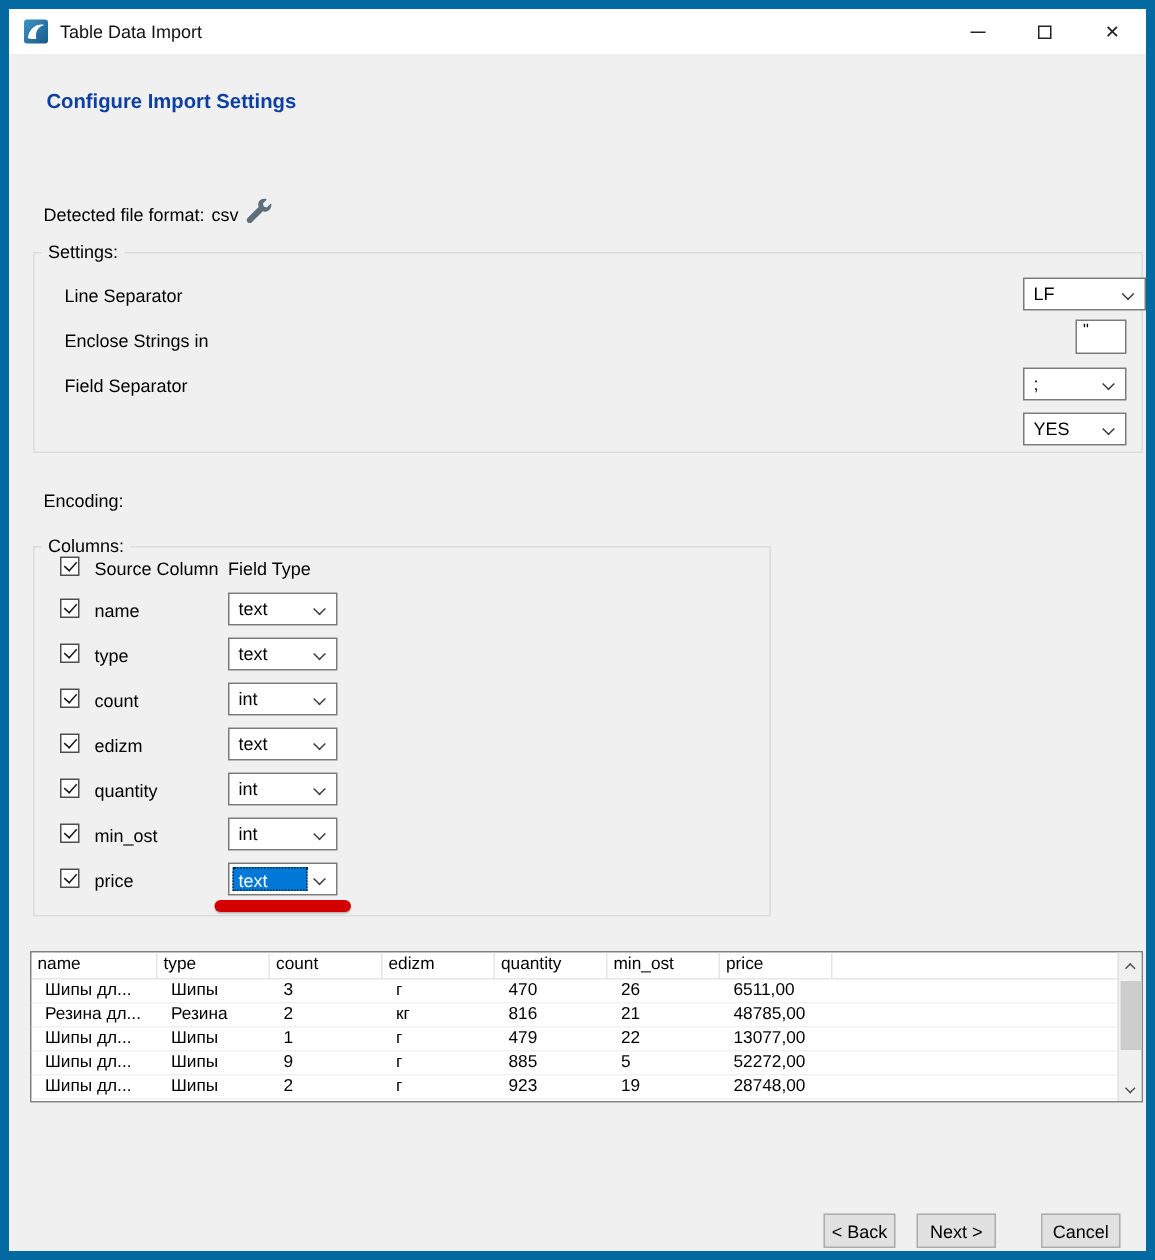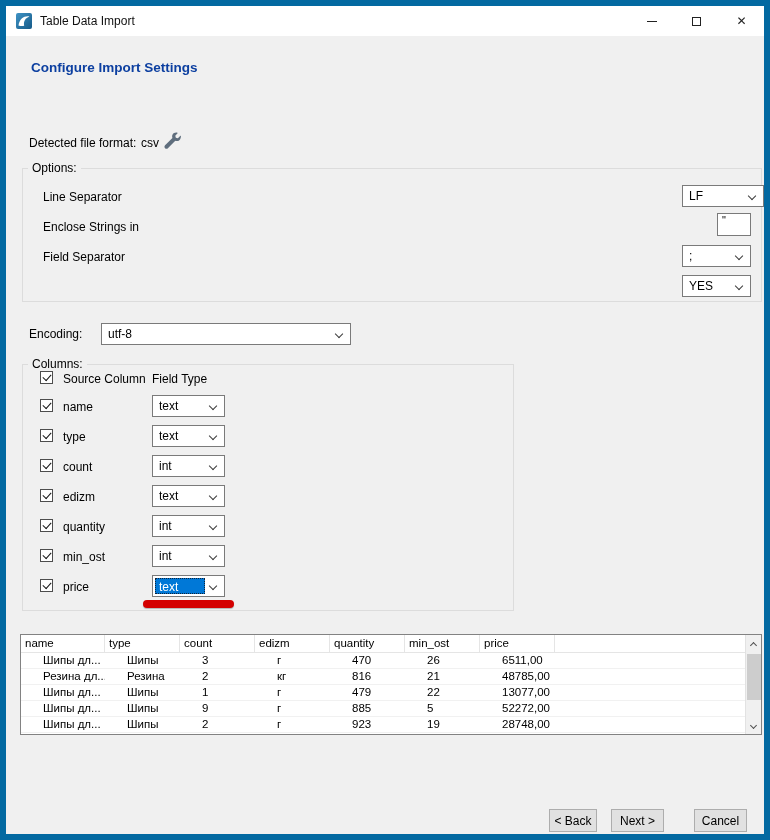--- a/index.html
+++ b/index.html
@@ -35,21 +35,21 @@
                border-left:1.6px solid #161616; border-bottom:1.6px solid #161616; transform:rotate(-48deg); }
   .combo .sel { position:absolute; left:2px; top:2px; bottom:2px; right:19px; background:#0078d7;
                 border:1px dotted #10243a; color:#fff; font-size:12px; padding:1px 0 0 3px; }
   .red-marker { position:absolute; left:137px; top:594px; width:91px; height:8px;
                 background:#d40000; border-radius:4px; box-shadow:0 1px 1px rgba(0,0,0,.25); }
   .ptable { position:absolute; left:14px; top:628px; width:742px; height:101px;
             background:#fff; border:1px solid #828282; overflow:hidden; }
   .thead { display:flex; height:18px; border-bottom:1px solid #e5e5e5; }
   .th { font-size:11.5px; color:#000; padding:2px 0 0 4px; border-right:1px solid #e5e5e5; overflow:hidden; }
   .trow { display:flex; height:16px; border-bottom:1px solid #f1f1f1; }
-  .td { font-size:11.5px; color:#000; padding:1px 0 0 22px; overflow:hidden; white-space:nowrap; }
+  .td { font-size:11.5px; color:#000; padding:1px 0 0 9px; overflow:hidden; white-space:nowrap; }
   .c0 { width:84px; flex:none; } .cc { width:75px; flex:none; } .cfill { flex:1; border-right:none; }
   .vscroll { position:absolute; right:0; top:0; width:16px; height:99px; background:#f0f0f0;
              border-left:1px solid #e2e2e2; }
   .sc-arrow { position:absolute; left:5px; width:5px; height:5px;
               border-right:1px solid #505050; border-bottom:1px solid #505050; }
   .sc-up { top:8px; transform:rotate(-135deg); }
   .sc-down { bottom:6px; transform:rotate(45deg); }
   .sc-thumb { position:absolute; left:1px; top:19px; width:14px; height:46px; background:#cdcdcd; }
   .btn { position:absolute; height:23px; background:#e1e1e1; border:1px solid #adadad;
          font-size:12px; color:#000; text-align:center; line-height:20px; cursor:default; }
@@ -84,21 +84,21 @@
 
   <span class="lbl" style="left:23px; top:130px;">Detected file format:</span>
   <span class="lbl" style="left:135px; top:130px;">csv</span>
   <span class="wrench">
     <svg width="19" height="19" viewBox="0 0 24 24">
       <path fill="#5f6e7d" d="M22.6 5.2c-.1-.4-.6-.5-.9-.2l-2.9 2.9-2.6-.7-.7-2.6 2.9-2.9c.3-.3.2-.8-.2-.9-1.4-.4-3-.3-4.3.5-1.9 1.1-2.8 3.4-2.2 5.5l.2.7-9.3 9.3c-1 1-1 2.6 0 3.6s2.6 1 3.6 0l9.3-9.3.7.2c2.1.6 4.4-.3 5.5-2.2.8-1.3 1-2.8.9-3.9z"></path>
     </svg>
   </span>
 
   <div class="groupbox" style="left:16px; top:162px; width:740px; height:134px;">
-    <span class="group-label">Options:</span>
+    <span class="group-label">Settings:</span>
 
     <span class="lbl" style="left:20px; top:21px;">Line Separator</span>
     <div class="combo" style="left:659px; top:16px; width:82px;">
       <span class="combo-val">LF</span>
       <span class="chev"></span>
     </div>
 
     <span class="lbl" style="left:20px; top:51px;">Enclose Strings in</span>
     <input class="textbox" style="left: 694px; top: 44px; width: 34px; height: 23px;" value="&quot;">
 
@@ -108,24 +108,20 @@
       <span class="chev"></span>
     </div>
 
     <div class="combo" style="left:659px; top:106px; width:69px;">
       <span class="combo-val">YES</span>
       <span class="chev"></span>
     </div>
   </div>
 
   <span class="lbl" style="left:23px; top:321px;">Encoding:</span>
-  <div class="combo" style="left:95px; top:317px; width:250px;">
-    <span class="combo-val">utf-8</span>
-    <span class="chev"></span>
-  </div>
 
   <div class="groupbox" style="left:16px; top:358px; width:492px; height:247px;">
     <span class="group-label">Columns:</span>
 
     <span class="cb" style="left:17px; top:6px;"></span>
     <span class="lbl" style="left:40px; top:7px;">Source Column</span>
     <span class="lbl" style="left:129px; top:7px;">Field Type</span>
 
     <span class="cb" style="left:17px; top:34px;"></span>
     <span class="lbl" style="left:40px; top:35px;">name</span>

